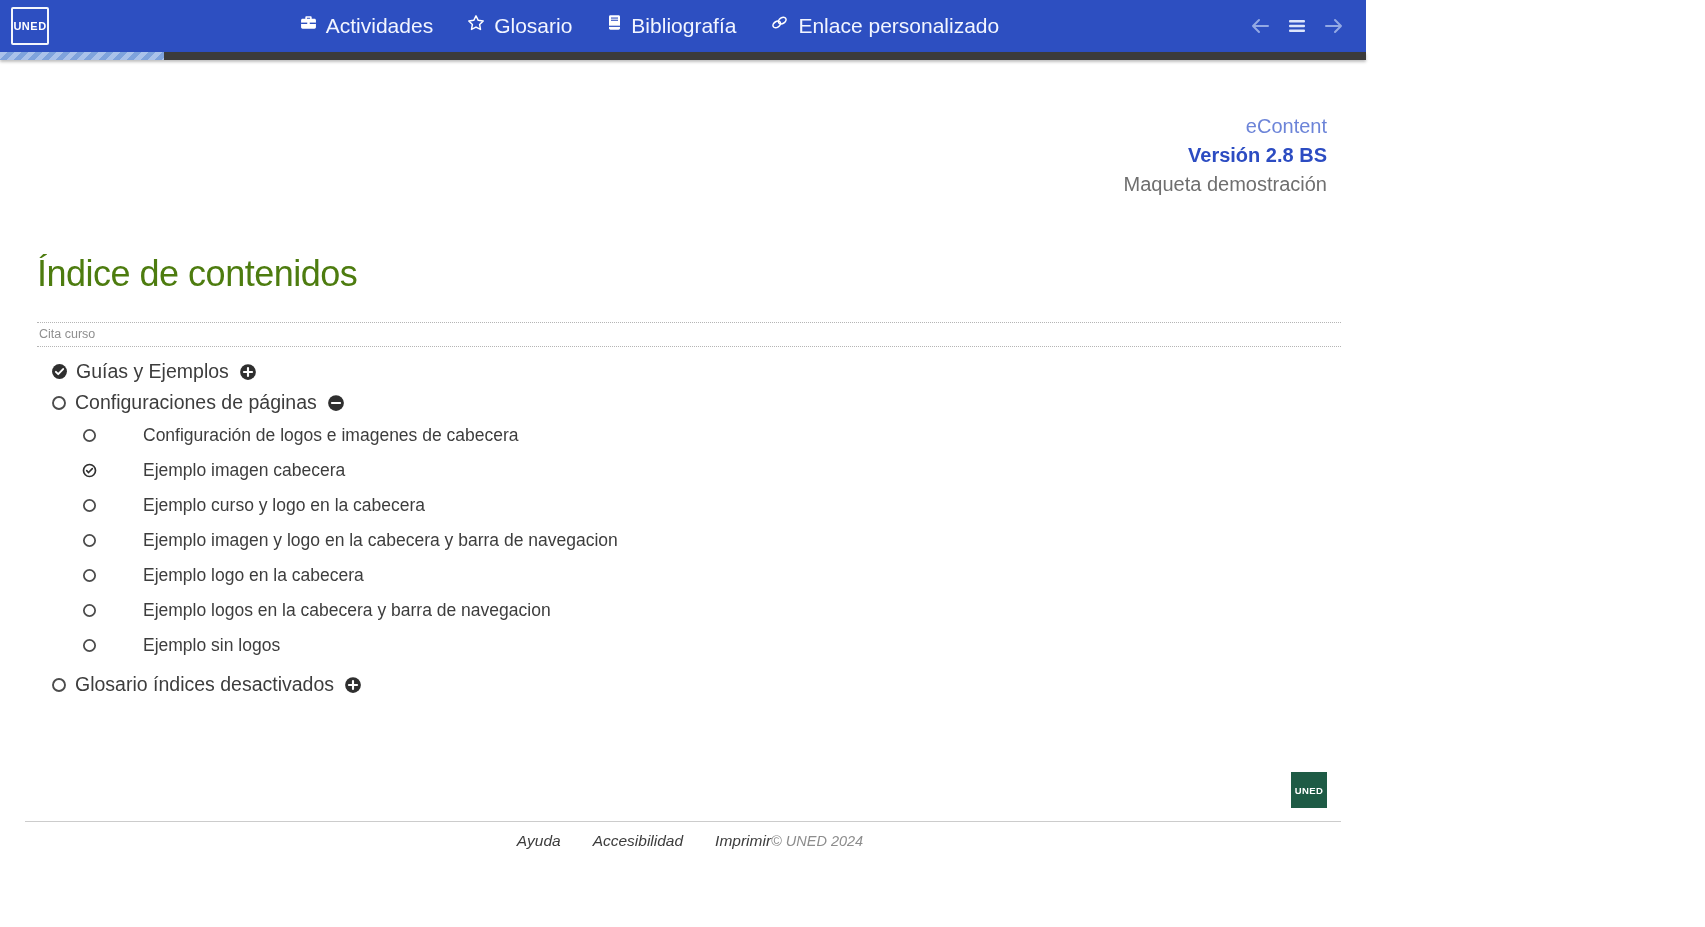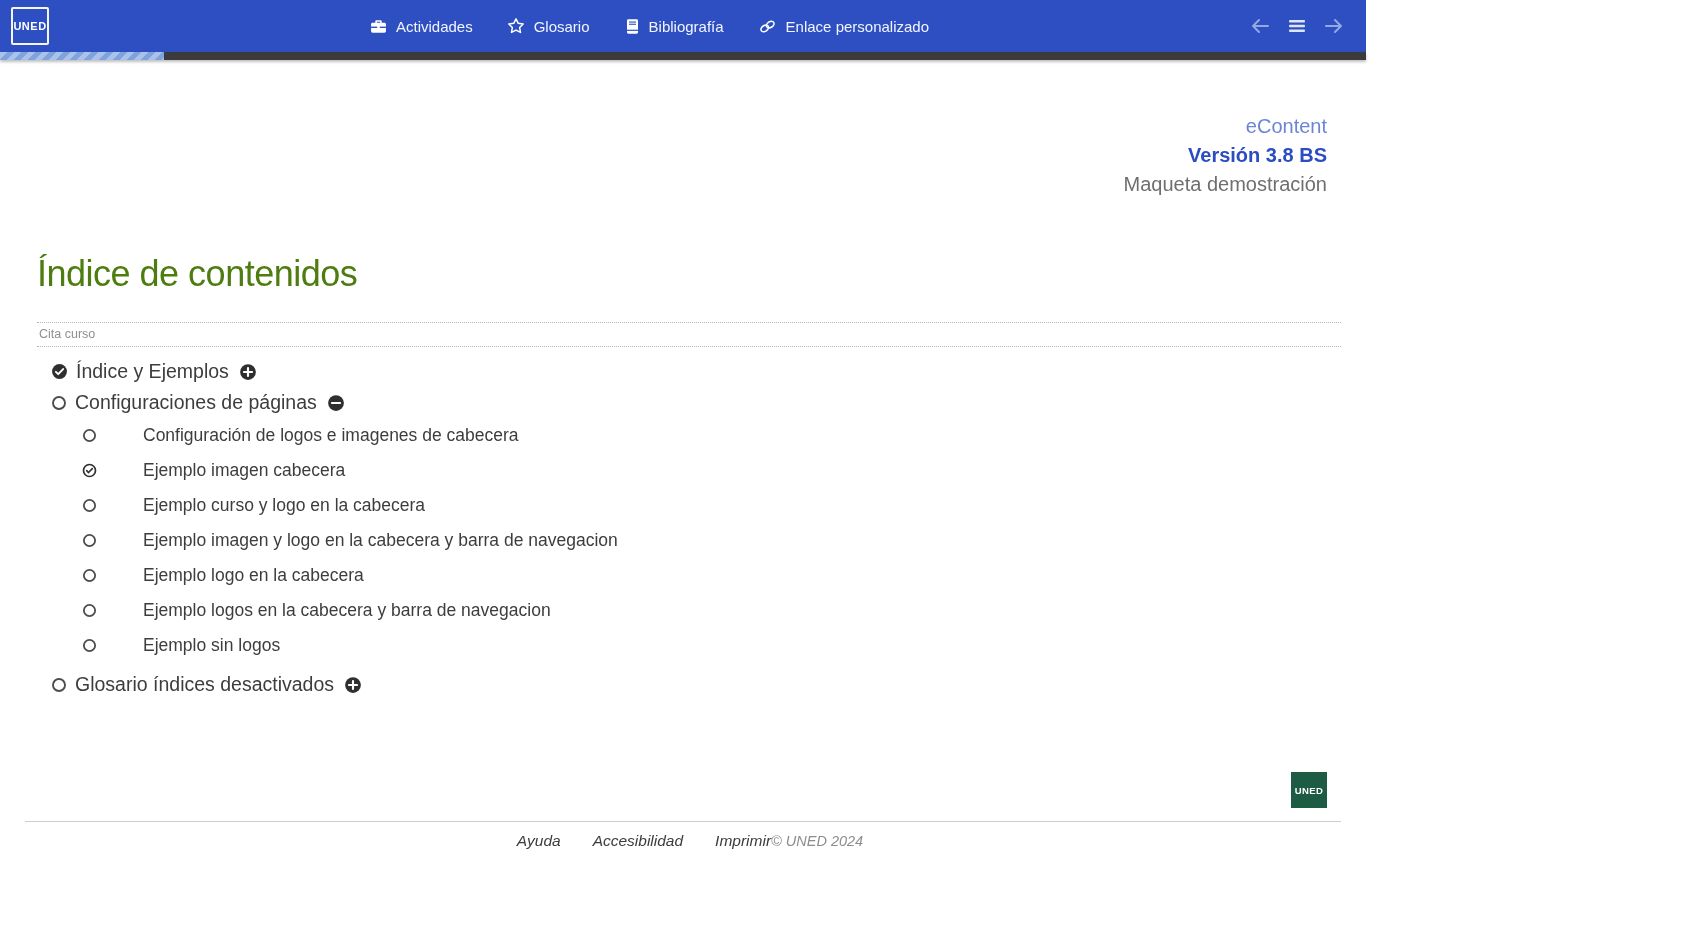--- a/index.html
+++ b/index.html
@@ -22,22 +22,22 @@
     border: 2px solid rgba(255,255,255,.95); border-radius: 2px;
     display: flex; align-items: center; justify-content: center;
     color: #fff; font-weight: bold; font-size: 11px; letter-spacing: .5px;
     cursor: pointer;
   }
   .nav-center {
     flex: 1 1 auto; display: flex; justify-content: center;
     gap: 34px; align-items: center;
   }
   .nav-item {
-    display: flex; align-items: flex-end; gap: 9px;
-    color: #f2f5ff; font-size: 15px; text-decoration: none; cursor: pointer;
+    display: flex; align-items: flex-start; gap: 9px;
+    color: #f2f5ff; font-size: 21px; text-decoration: none; cursor: pointer;
   }
   .nav-item svg { display: block; }
   .nav-controls { display: flex; align-items: center; gap: 17px; flex: 0 0 auto; }
   .nav-ctl { cursor: pointer; display: flex; align-items: center; }
 
   
   .progress {
     height: 8px; display: flex; background: #3b3b3b;
     box-shadow: 0 2px 3px rgba(0,0,0,.25);
   }
@@ -176,39 +176,39 @@
   </header>
 
   <div class="progress">
     <div class="progress-done" style="width: 12%;"></div>
   </div>
 
   <main class="container">
 
     <div class="meta inner">
       <a class="product">eContent</a>
-      <a class="version">Versión 3.8 BS</a>
+      <a class="version">Versión 2.8 BS</a>
       <div class="subtitle">Maqueta demostración</div>
     </div>
 
     <h1 class="page-title">Índice de contenidos</h1>
 
     <div class="cita">Cita curso</div>
 
     <ul class="toc">
 
       <li class="lvl1">
         <div class="toc-row">
           <span class="ticon">
             <svg width="17" height="17" viewBox="0 0 16 16">
                 <circle cx="8" cy="8" r="7" fill="#2f2f2f"></circle>
                 <path d="M4.6 8.3l2.2 2.2 4.6-4.8" stroke="#fff" stroke-width="1.8" fill="none" stroke-linecap="round" stroke-linejoin="round"></path>
               </svg>
           </span>
-          <a class="tlabel">Índice y Ejemplos</a>
+          <a class="tlabel">Guías y Ejemplos</a>
           <span class="ticon act">
             <svg width="18" height="18" viewBox="0 0 16 16">
                 <circle cx="8" cy="8" r="7" fill="#2f2f2f"></circle>
                 <path d="M8 4.4v7.2M4.4 8h7.2" stroke="#fff" stroke-width="1.9" stroke-linecap="round"></path>
               </svg>
           </span>
         </div>
       </li>
 
       <li class="lvl1">

